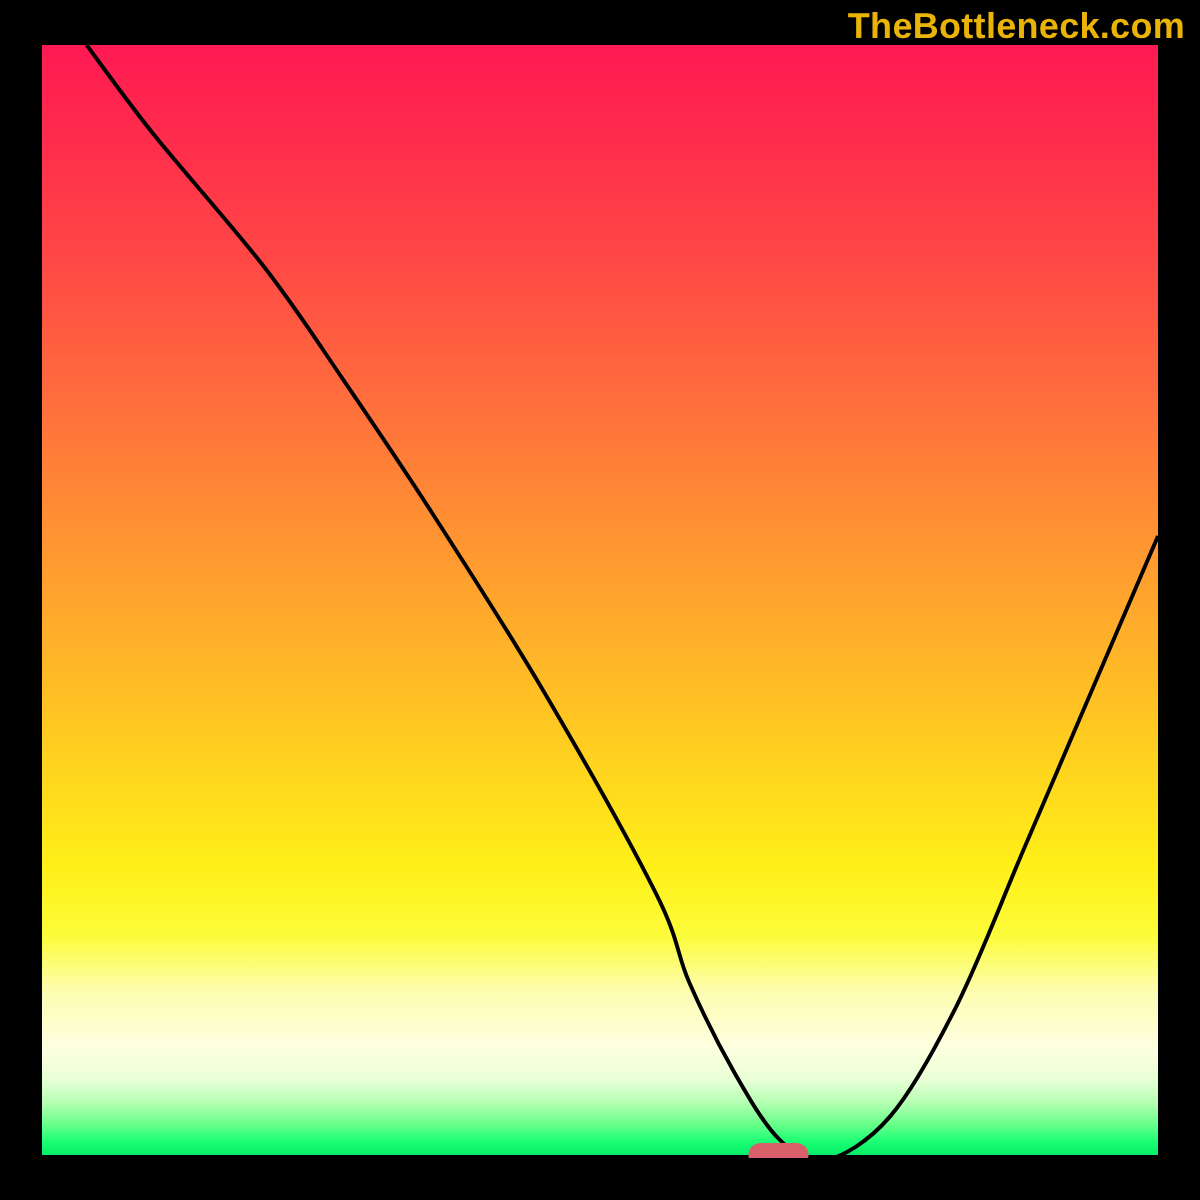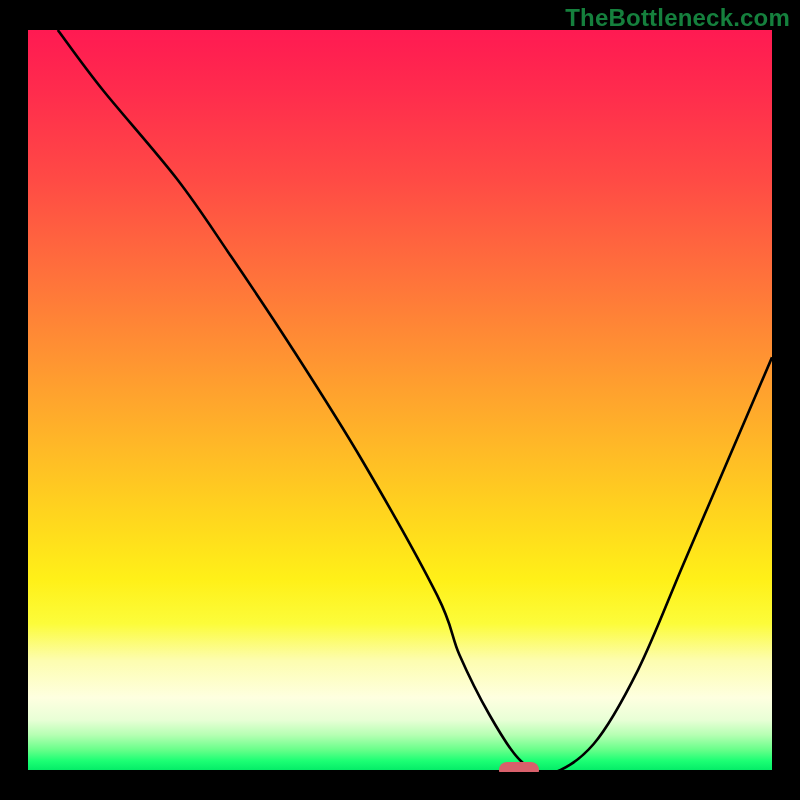--- a/index.html
+++ b/index.html
@@ -14,21 +14,21 @@
   .frame {
     position: relative;
     width: 800px;
     height: 800px;
     background: #000;
   }
   .watermark {
     position: absolute;
     top: 4px;
     right: 10px;
-    color: #15803d;
+    color: #eab308;
     font-size: 24px;
     font-weight: 600;
     letter-spacing: 0.2px;
     z-index: 10;
   }
   .plot {
     position: absolute;
     left: 28px;
     top: 30px;
     width: 744px;

